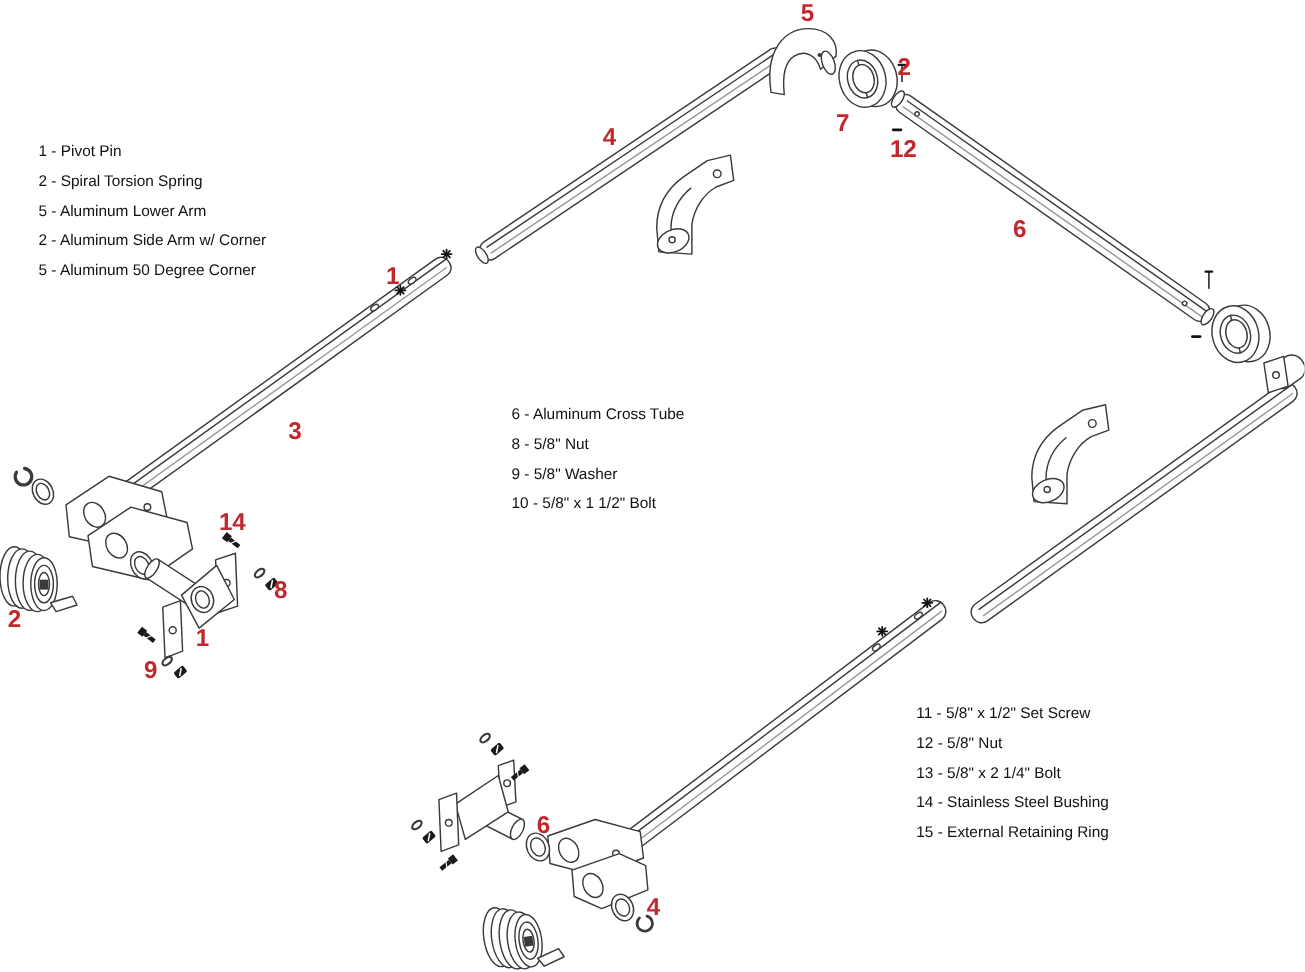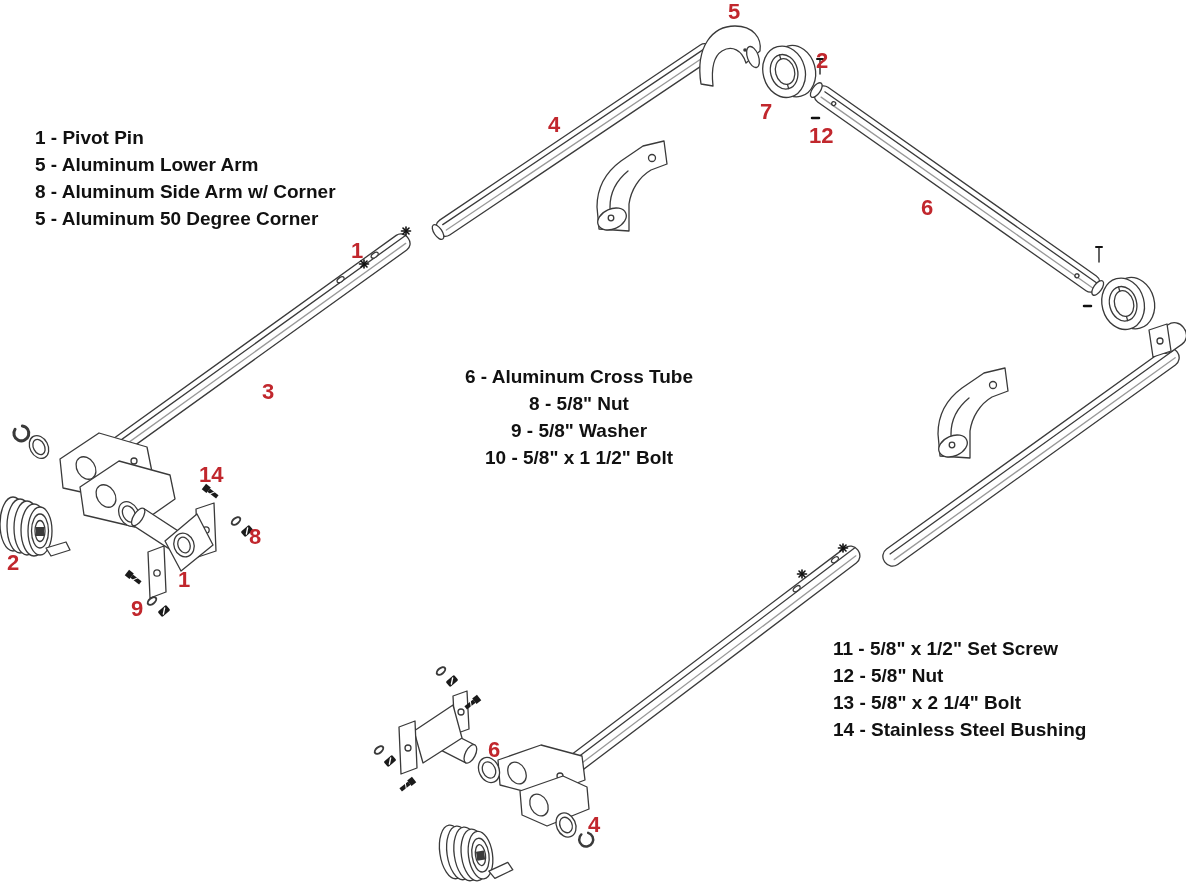--- a/index.html
+++ b/index.html
@@ -5,26 +5,26 @@
   html,body { margin:0; padding:0; background:#fff; }
   .canvas {
     position:relative; width:1186px; height:884px;
     background: var(--color-background, #ffffff);
     overflow:hidden;
     font-family:"Liberation Sans", sans-serif;
   }
   .art { position:absolute; left:0; top:0; }
   .legend {
     position:absolute;
-    font-weight:bold; font-size:19px; line-height:27px;
+    font-weight:normal; font-size:14px; line-height:27px;
     color: var(--color-legend_text, #111111);
     white-space:nowrap;
   }
   #legend1 { left:35px;  top:124px; }
-  #legend2 { left:465px; top:363px;text-align:center; }
+  #legend2 { left:465px; top:363px; }
   #legend3 { left:833px; top:635px; }
   .part-label {
     position:absolute;
     font-weight:bold; font-size:22px; line-height:20px;
     color: var(--color-label_red, #c1272d);
     white-space:nowrap;
   }
 </style>
 </head>
 <body>
@@ -279,37 +279,39 @@
       <line x1="817" y1="59" x2="823" y2="59" stroke-width="2"></line>
       <line x1="812" y1="118" x2="819" y2="118" stroke-width="2.5"></line>
       <line x1="1099" y1="247" x2="1099" y2="262"></line>
       <line x1="1096" y1="247" x2="1102" y2="247" stroke-width="2"></line>
       <line x1="1084" y1="306" x2="1091" y2="306" stroke-width="2.5"></line>
     </g>
   </svg>
 
   <div class="legend" id="legend1">
     <div>1 - Pivot Pin</div>
+    <div>2 - Spiral Torsion Spring</div>
     <div>5 - Aluminum Lower Arm</div>
-    <div>8 - Aluminum Side Arm w/ Corner</div>
+    <div>2 - Aluminum Side Arm w/ Corner</div>
     <div>5 - Aluminum 50 Degree Corner</div>
   </div>
 
   <div class="legend" id="legend2">
     <div>6 - Aluminum Cross Tube</div>
     <div>8 - 5/8" Nut</div>
     <div>9 - 5/8" Washer</div>
     <div>10 - 5/8" x 1 1/2" Bolt</div>
   </div>
 
   <div class="legend" id="legend3">
     <div>11 - 5/8" x 1/2" Set Screw</div>
     <div>12 - 5/8" Nut</div>
     <div>13 - 5/8" x 2 1/4" Bolt</div>
     <div>14 - Stainless Steel Bushing</div>
+    <div>15 - External Retaining Ring</div>
   </div>
 
   <div class="part-label" style="left:728px;top:2px">5</div>
   <div class="part-label" style="left:816px;top:51px">2</div>
   <div class="part-label" style="left:760px;top:102px">7</div>
   <div class="part-label" style="left:809px;top:126px">12</div>
   <div class="part-label" style="left:548px;top:115px">4</div>
   <div class="part-label" style="left:921px;top:198px">6</div>
   <div class="part-label" style="left:351px;top:241px">1</div>
   <div class="part-label" style="left:262px;top:382px">3</div>

